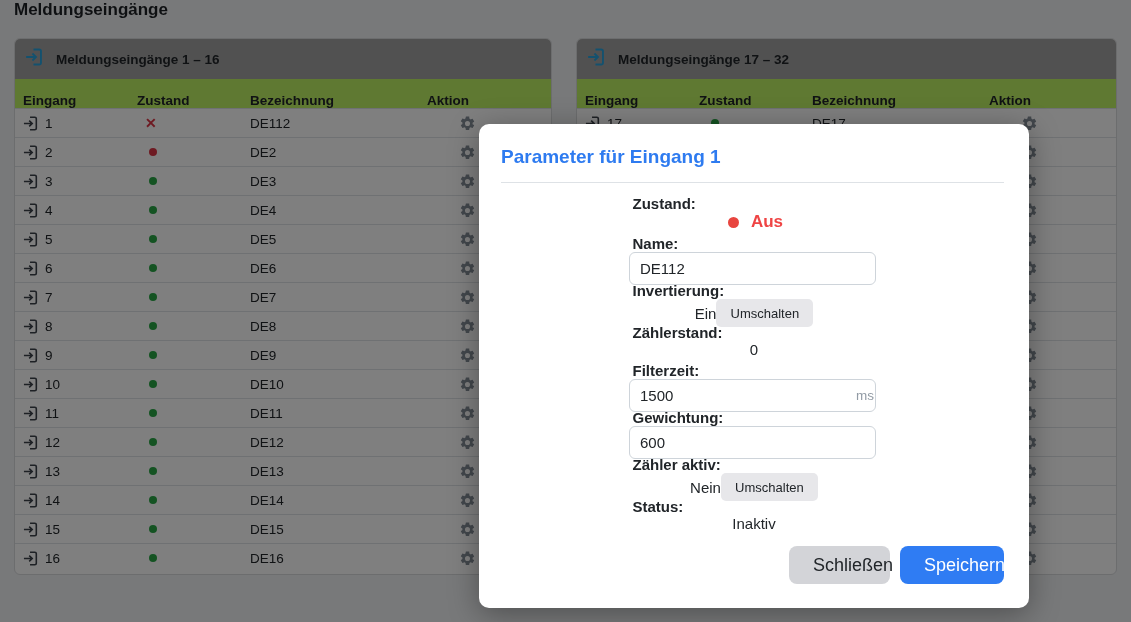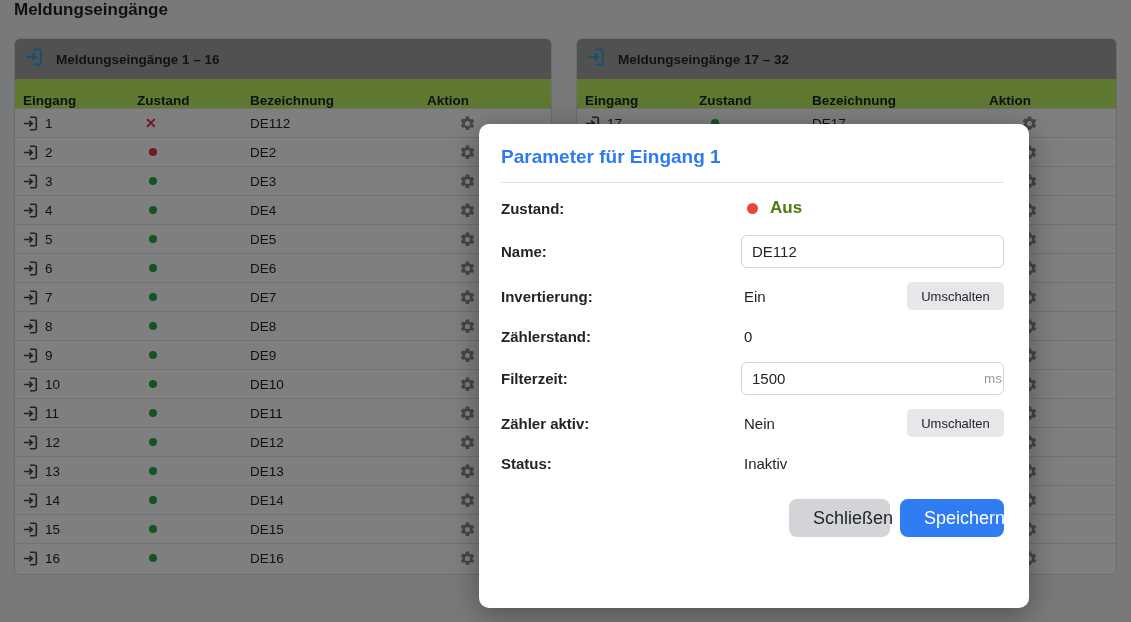--- a/index.html
+++ b/index.html
@@ -67,30 +67,30 @@
     background: #ffffff; border-radius: 10px;
     z-index: 20; box-sizing: border-box;
     padding: 22px 25px 0 22px;
     box-shadow: 0 6px 30px rgba(0,0,0,0.35);
   }
   .modal-title {
     color: #2e7bf0; font-size: 19px; font-weight: 700;
     padding-bottom: 14px; border-bottom: 1px solid #dee2e6;
   }
   .modal-rows { padding-top: 12px; }
-  .mrow { display: flex; align-items: center; margin-bottom: 14px; }
+  .mrow { display: flex; align-items: center; margin-bottom: 14px; flex-direction: column; }
   .mrow.t-status { height: 26px; }
   .mrow.t-input  { height: 33px; }
   .mrow.t-toggle { height: 28px; }
   .mrow.t-text   { height: 24px; }
   .mlabel { width: 240px; flex: none; font-weight: 700; font-size: 15px; }
   .mvalue { flex: 1; display: flex; align-items: center; font-size: 15px; position: relative; }
   .mtext { margin-left: 3px; }
   .status-dot { width: 11px; height: 11px; border-radius: 50%; background: #e8453f; margin-left: 6px; flex: none; }
-  .status-text { color: #4d7c0f; font-weight: 700; font-size: 17px; margin-left: 12px; }
+  .status-text { color: #ef4444; font-weight: 700; font-size: 17px; margin-left: 12px; }
   .input-wrap { position: relative; width: 100%; display: flex; align-items: center; }
   .input-wrap input {
     width: 100%; height: 33px; box-sizing: border-box;
     border: 1px solid #ced4da; border-radius: 6px;
     padding: 0 36px 0 10px; font-size: 15px;
     font-family: "Liberation Sans", sans-serif; color: #212529;
     outline: none; background: #fff;
   }
   .suffix { position: absolute; right: 2px; color: #929ba5; font-size: 13.5px; pointer-events: none; }
   .toggle-spacer { flex: 1; margin-left: 3px; }
@@ -888,20 +888,28 @@
       </div>
       <div class="mrow t-input">
         <div class="mlabel">Filterzeit:</div>
         <div class="mvalue">
           <span class="input-wrap">
             <input type="text" value="1500" style="">
             <span class="suffix">ms</span>
           </span>
         </div>
       </div>
+      <div class="mrow t-input">
+        <div class="mlabel">Gewichtung:</div>
+        <div class="mvalue">
+          <span class="input-wrap">
+            <input type="text" value="600" style="">
+          </span>
+        </div>
+      </div>
       <div class="mrow t-toggle">
         <div class="mlabel">Zähler aktiv:</div>
         <div class="mvalue">
           <span class="toggle-spacer">Nein</span>
           <button class="toggle-btn">Umschalten</button>
         </div>
       </div>
       <div class="mrow t-text">
         <div class="mlabel">Status:</div>
         <div class="mvalue">

